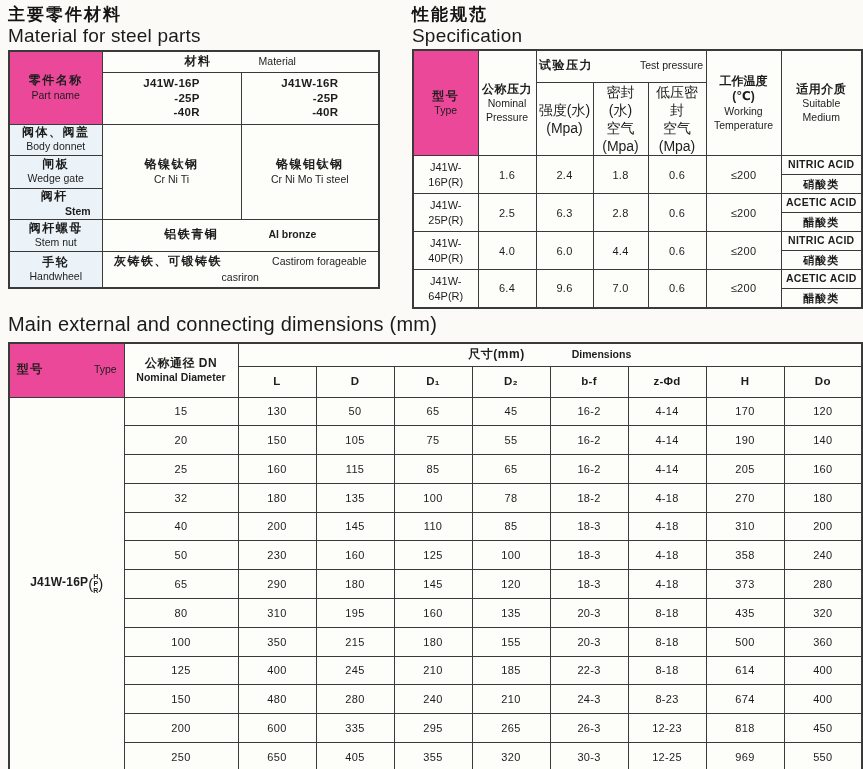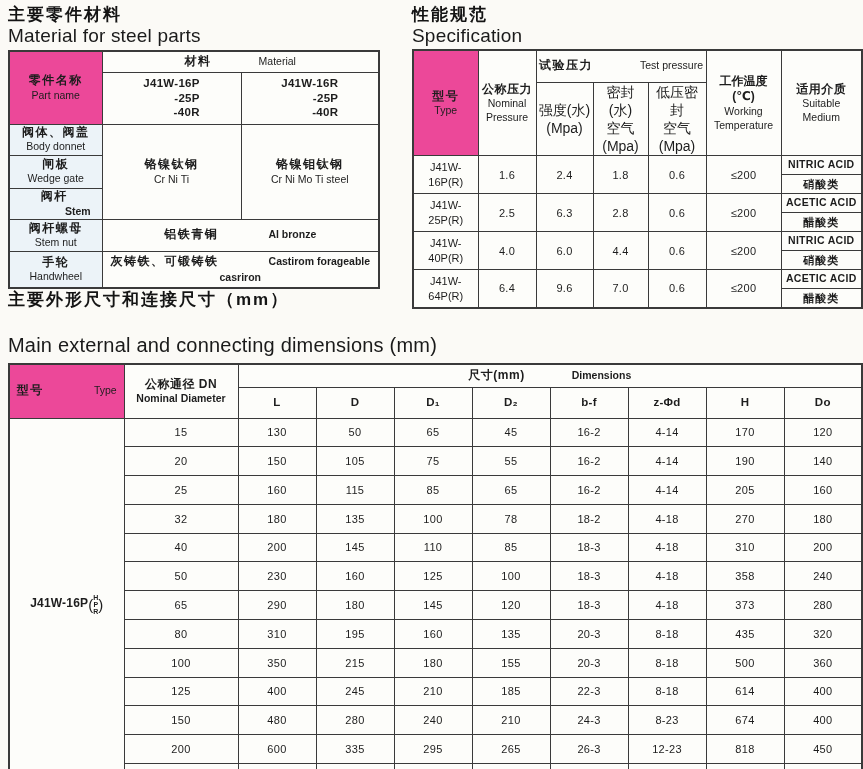--- a/index.html
+++ b/index.html
@@ -133,21 +133,21 @@
         <span class="en-inline" style="font-weight:bold">Al bronze</span>
       </td>
     </tr>
     <tr class="r-b5">
       <td class="tint">
         <span class="cn">手轮</span>
         <span class="en">Handwheel</span>
       </td>
       <td colspan="2">
         <span class="cn-inline">灰铸铁、可锻铸铁</span>&nbsp;
-        <span class="en-inline" style="font-weight:bold">Castirom forageable casriron</span>
+        <span class="en-inline" style="font-weight:normal">Castirom forageable casriron</span>
       </td>
     </tr>
   </tbody>
     </table>
 </div>
 
 <div class="sec sec-spec">
   <div class="title-cn">性能规范</div>
   <div class="title-en">Specification</div>
 
@@ -243,21 +243,20 @@
           <td class="medium-en">ACETIC ACID</td>
         </tr>
         <tr class="r-half">
           <td class="medium-cn">醋酸类</td>
         </tr>
       </tbody>
   </table>
 </div>
 
 <div class="sec sec-dims">
-  <div class="title-cn">主要外形尺寸和连接尺寸（mm）</div>
   <div class="title-en">Main external and connecting dimensions (mm)</div>
 
   <table class="t-dims">
     <colgroup>
       <col style="width:115px">
         <col style="width:114px">
       <col style="width:78px">
         <col style="width:78px">
         <col style="width:78px">
         <col style="width:78px">

